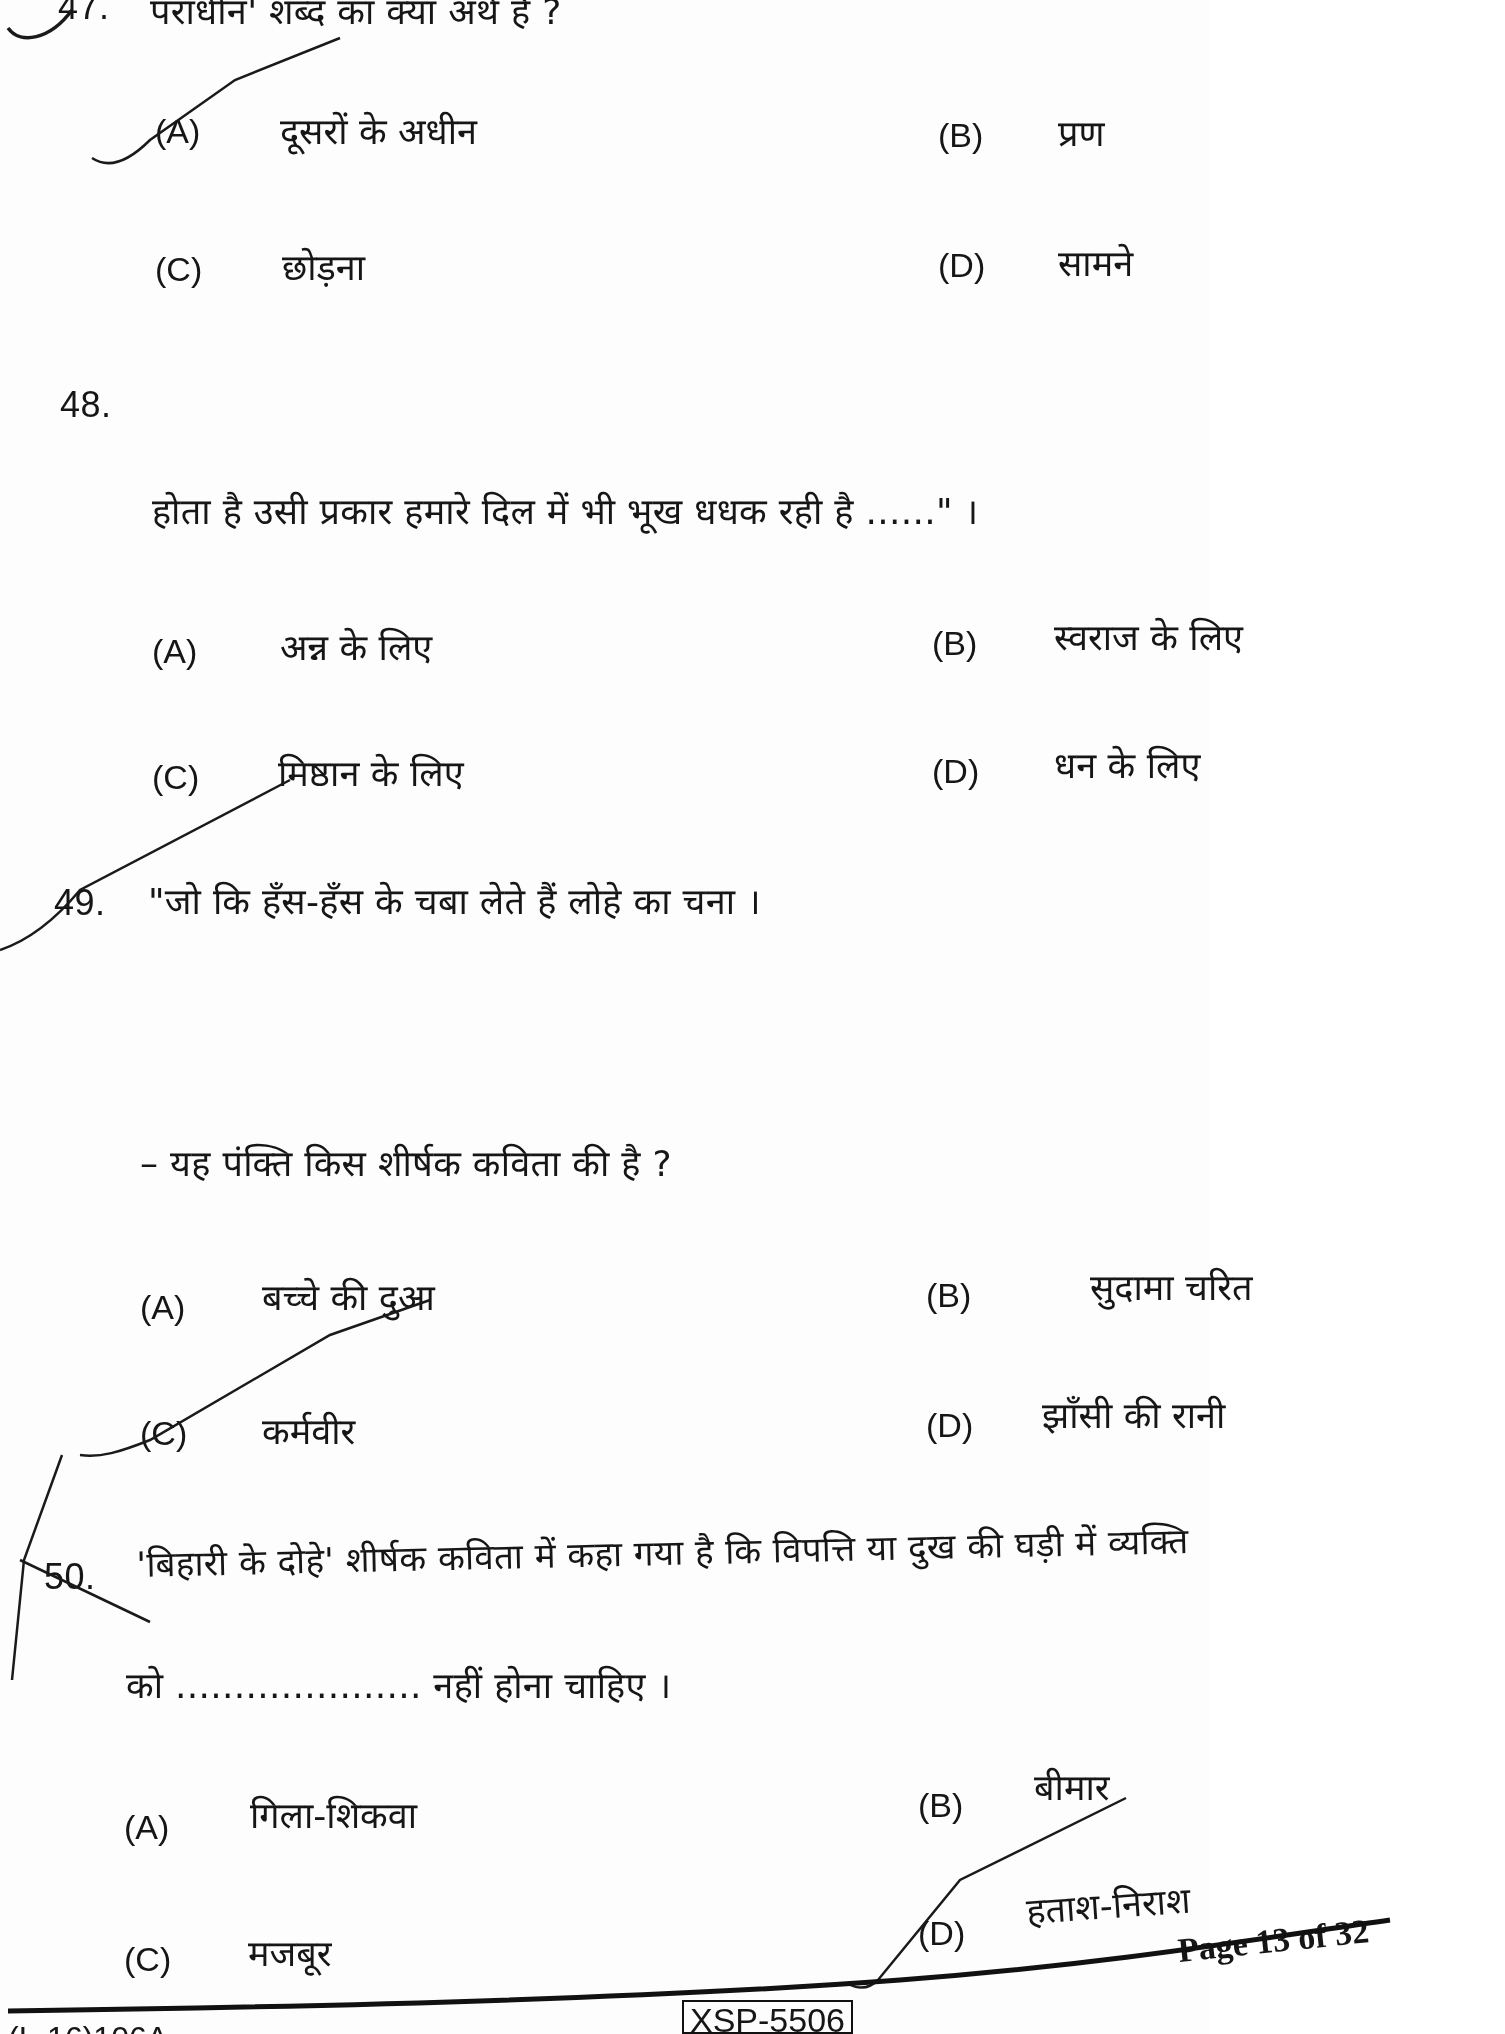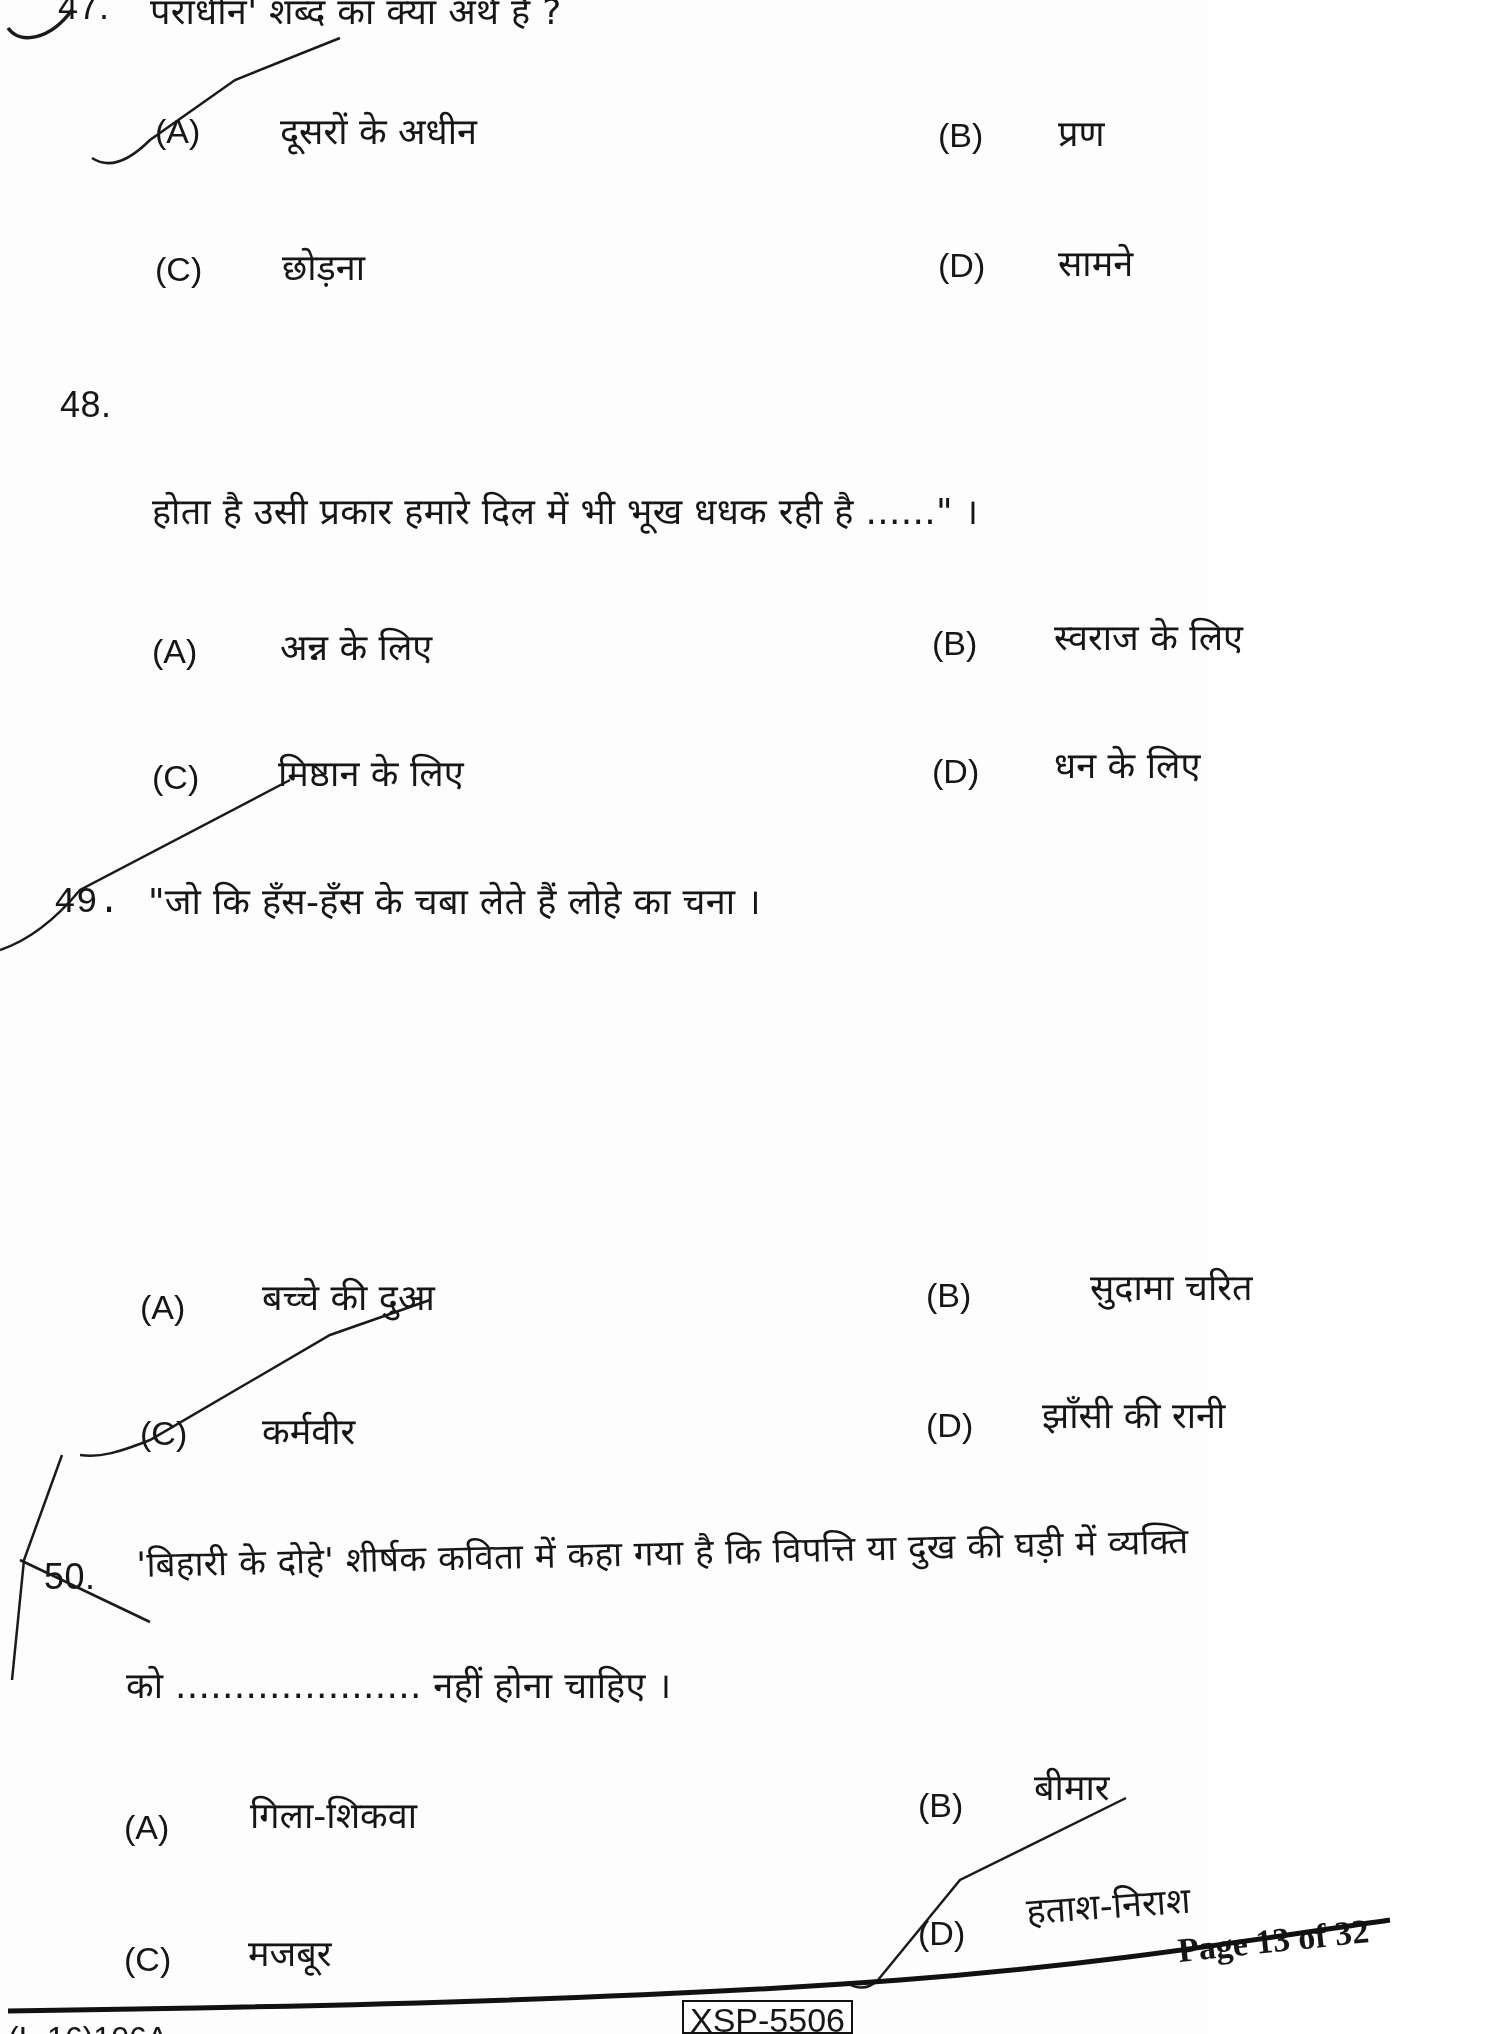--- a/index.html
+++ b/index.html
@@ -94,22 +94,23 @@
 
   <div class="abs opt-label" style="left:152px; top:632px;">(A)</div>
   <div class="abs opt-text" style="left:280px; top:622px;">अन्न के लिए</div>
   <div class="abs opt-label" style="left:932px; top:624px;">(B)</div>
   <div class="abs opt-text" style="left:1054px; top:612px;">स्वराज के लिए</div>
   <div class="abs opt-label" style="left:152px; top:758px;">(C)</div>
   <div class="abs opt-text" style="left:278px; top:748px;">मिष्ठान के लिए</div>
   <div class="abs opt-label" style="left:932px; top:752px;">(D)</div>
   <div class="abs opt-text" style="left:1054px; top:740px;">धन के लिए</div>
 
-  <div class="abs q-num" style="left:54px; top:882px;font-family:Liberation Mono, monospace;">49.</div>
+  <div class="abs q-num" style="left:54px; top:882px;">49.</div>
   <div class="abs q-text" style="left:148px; top:876px;">"जो कि हँस-हँस के चबा लेते हैं लोहे का चना ।</div>
+  <div class="abs q-text" style="left:140px; top:1138px;">– यह पंक्ति किस शीर्षक कविता की है ?</div>
 
   <div class="abs opt-label" style="left:140px; top:1288px;">(A)</div>
   <div class="abs opt-text" style="left:262px; top:1272px;">बच्चे की दुआ</div>
   <div class="abs opt-label" style="left:926px; top:1276px;">(B)</div>
   <div class="abs opt-text" style="left:1046px; top:1262px;margin-left:44px;">सुदामा चरित</div>
   <div class="abs opt-label" style="left:140px; top:1414px;">(C)</div>
   <div class="abs opt-text" style="left:262px; top:1406px;">कर्मवीर</div>
   <div class="abs opt-label" style="left:926px; top:1406px;">(D)</div>
   <div class="abs opt-text" style="left:1042px; top:1390px;">झाँसी की रानी</div>
 

